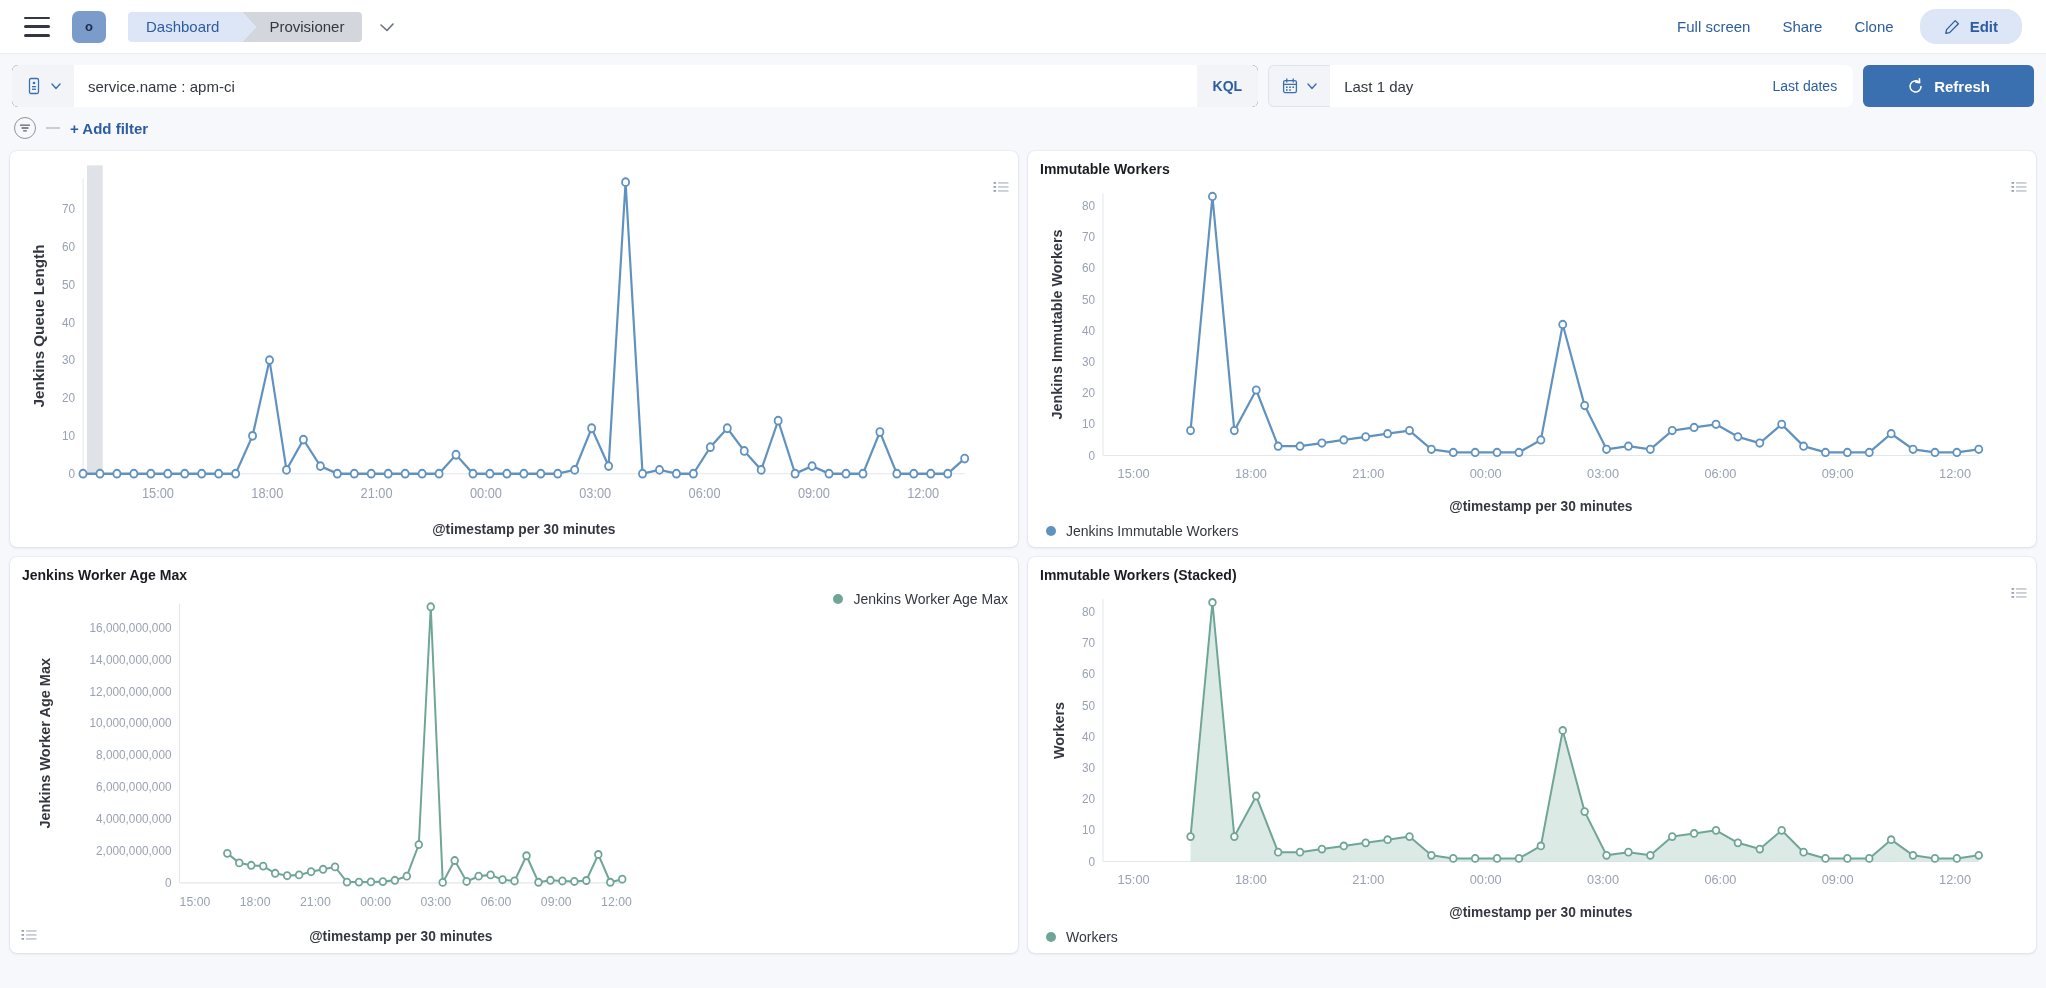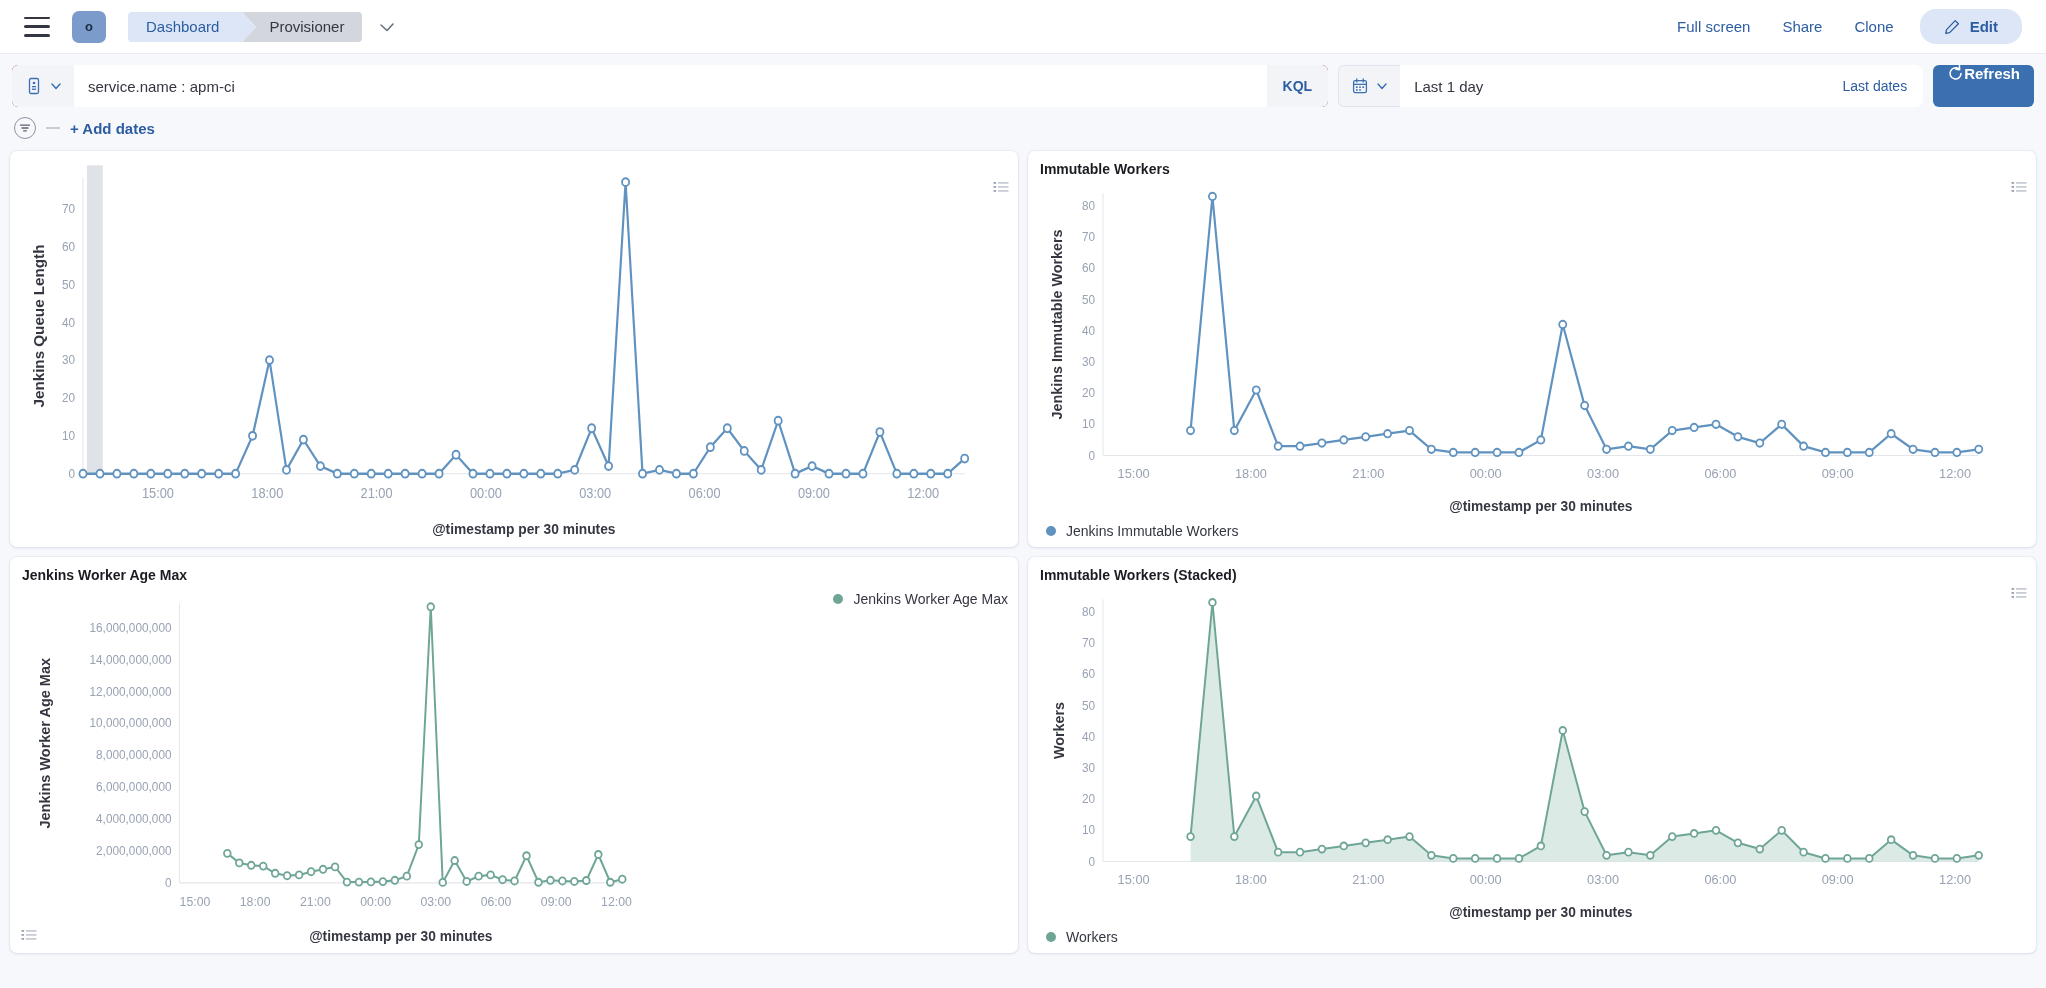--- a/index.html
+++ b/index.html
@@ -117,23 +117,23 @@
   .date-icon-btn { display:flex; align-items:center; gap:8px; padding: 0 12px 0 14px; height:100%; cursor:pointer; color:#3A6FB0;}
   .date-value {
     flex:1; height:100%; background:#fff; display:flex; align-items:center;
     padding: 0 14px; font-size: 15px; color:#343741;
   }
   .show-dates {
     height:100%; display:flex; align-items:center; padding: 0 16px;
     background:#fff; font-size: 14px; color:#2C5DA1; cursor:pointer;
   }
   .refresh-btn {
-    display:flex; 
+    display:flex; align-items:center; gap:10px;
     background:#3A6FB0; color:#fff; border:none;
-    height: 42px; padding: 0 14px; border-radius:6px;
+    height: 42px; padding: 0 44px; border-radius:6px;
     font-size: 15px; font-weight:600; cursor:pointer;
     font-family: "Liberation Sans", sans-serif;
   }
 
   
   #filter-bar {
     display:flex; align-items:center; gap: 10px;
     padding: 10px 14px 12px 14px; background:#F7F8FC;
   }
   .filter-circle {
@@ -288,21 +288,21 @@
 
 <div id="filter-bar">
   <div class="filter-circle">
     <svg width="14" height="14" viewBox="0 0 14 14">
       <line x1="2.5" y1="4.2" x2="11.5" y2="4.2" stroke="#5A6270" stroke-width="1.3" stroke-linecap="round"></line>
       <line x1="4" y1="7" x2="10" y2="7" stroke="#5A6270" stroke-width="1.3" stroke-linecap="round"></line>
       <line x1="5.6" y1="9.8" x2="8.4" y2="9.8" stroke="#5A6270" stroke-width="1.3" stroke-linecap="round"></line>
     </svg>
   </div>
   <div class="dash"></div>
-  <span class="add-filter">+ Add dates</span>
+  <span class="add-filter">+ Add filter</span>
 </div>
 
 <div id="grid">
 
   <div class="panel">
     <div class="legend-toggle">
       <svg width="16" height="16" viewBox="0 0 16 16">
         <rect x="0.5" y="2" width="2.6" height="1.8" fill="#98A2B3"></rect>
           <rect x="5" y="2" width="10.5" height="1.8" fill="#C8CDD6"></rect>
         <rect x="0.5" y="6" width="2.6" height="1.8" fill="#98A2B3"></rect>

